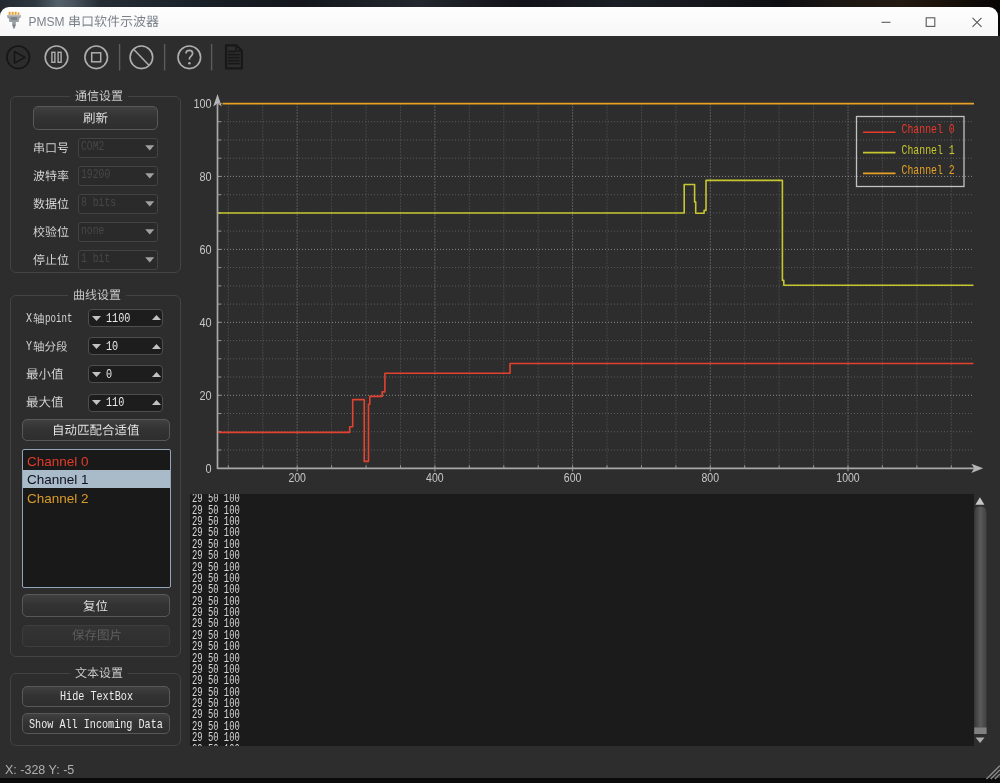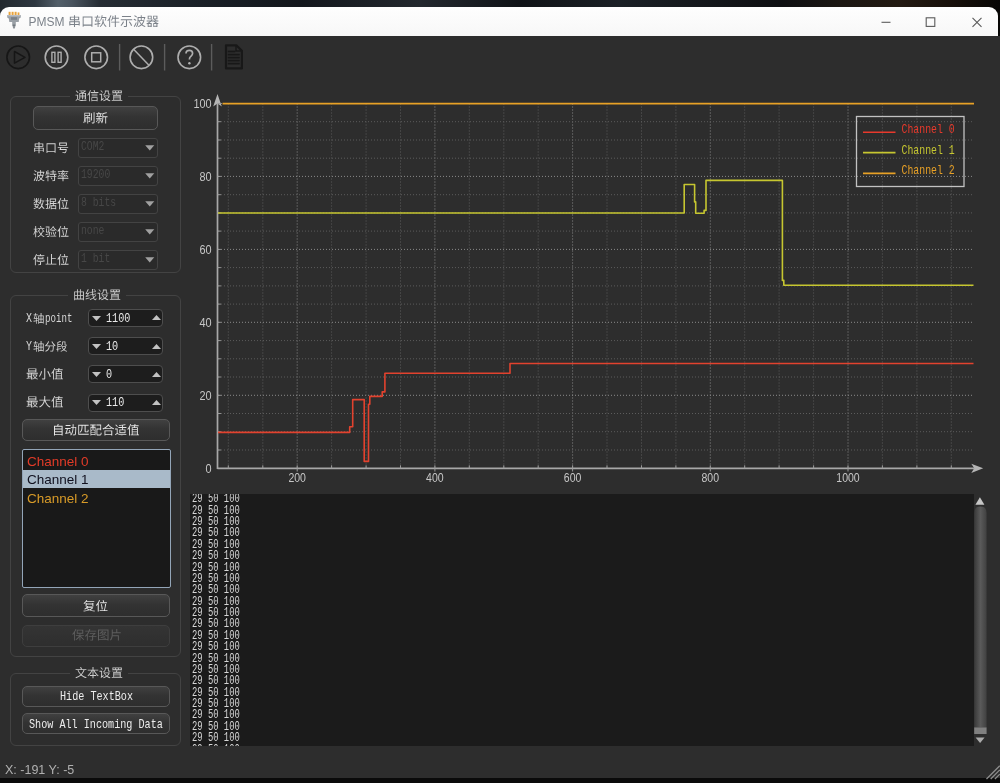--- a/index.html
+++ b/index.html
@@ -343,21 +343,21 @@
         <div>29 50 100</div>
         <div>29 50 100</div>
         <div>29 50 100</div>
         <div>29 50 100</div>
         <div>29 50 100</div>
         <div>29 50 100</div>
         <div>29 50 100</div>
         <div>29 50 100</div>
       </div>
     </div>
-<div class="tl" style="left:5px;top:762.5px;font-size:12.5px;color:#b0b0b0">X: -191 Y: -5</div>
+<div class="tl" style="left:5px;top:762.5px;font-size:12.5px;color:#b0b0b0">X: -328 Y: -5</div>
 <svg width="0" height="0" style="position:absolute">
       <defs>
         <path id="u0" d="M46 30V15H18V30ZM14 72V45H46V37H10V4H18V9H46V-8H54V9H82V4H90V37H54V45H86V72H54V84H46V72ZM54 30H82V15H54ZM22 66H46V52H22ZM54 66H78V52H54Z"></path>
         <path id="u1" d="M32 34V27H60V-8H68V27H95V34H68V56H91V64H68V83H60V64H47C48 68 49 73 50 78L43 79C41 66 37 53 31 45C33 44 36 42 37 41C40 45 42 50 45 56H60V34ZM27 84C21 68 13 54 3 44C4 42 7 38 8 36C11 40 14 44 17 48V-8H24V60C28 67 31 74 34 82Z"></path>
         <path id="u2" d="M37 66V58H91V66ZM44 51C46 37 50 18 50 8L58 10C57 20 54 38 50 52ZM57 83C59 78 61 71 62 67L69 69C68 73 66 80 64 85ZM33 3V-4H96V3H75C78 17 83 36 85 52L77 53C76 38 72 17 68 3ZM29 84C23 68 14 53 4 44C5 42 7 38 8 36C12 40 15 44 18 48V-8H26V60C29 67 33 74 36 82Z"></path>
         <path id="u3" d="M45 73H82V54H45ZM38 79V47H60V35H31V28H55C49 18 38 7 28 2C29 1 32 -2 33 -4C43 2 53 12 60 23V-8H67V24C74 12 84 2 93 -4C94 -2 96 1 98 2C88 7 78 18 72 28H95V35H67V47H90V79ZM28 84C22 69 12 54 2 44C4 42 6 38 6 37C10 40 14 45 17 50V-8H24V61C28 67 32 74 35 82Z"></path>
         <path id="u4" d="M38 53V47H87V53ZM38 39V33H87V39ZM31 68V61H95V68ZM54 82C57 77 60 72 61 68L68 71C66 74 64 80 61 84ZM37 24V-8H43V-4H81V-8H88V24ZM43 2V18H81V2ZM26 84C20 68 12 54 3 44C4 42 7 38 7 37C11 40 14 45 17 50V-8H24V62C27 68 30 75 32 82Z"></path>
         <path id="u5" d="M60 84C60 81 59 77 59 74H33V67H57C57 64 56 60 56 58H38V1H29V-5H96V1H87V58H62C63 60 64 64 65 67H93V74H66L68 84ZM45 1V10H80V1ZM45 38H80V29H45ZM45 44V52H80V44ZM45 24H80V15H45ZM26 84C21 69 12 54 3 44C4 42 7 38 7 37C10 40 13 44 16 48V-8H23V59C27 66 30 74 33 82Z"></path>
         <path id="u6" d="M47 58H80V49H47ZM40 63V44H87V63ZM31 38V21H38V32H88V21H95V38ZM56 82C58 80 59 78 60 75H32V69H95V75H68C67 78 65 82 63 84ZM40 24V18H59V0C59 -1 59 -1 57 -1C56 -1 50 -1 44 -1C45 -3 46 -6 47 -8C54 -8 60 -8 63 -7C66 -6 67 -4 67 0V18H86V24ZM26 84C21 69 12 54 3 44C4 42 7 38 7 36C10 40 13 43 16 48V-8H23V59C27 66 30 74 33 82Z"></path>
         <path id="u7" d="M67 82 60 79C68 65 80 48 90 39C92 41 94 44 96 46C86 53 74 69 67 82ZM32 82C27 67 16 53 4 44C6 43 10 40 11 38C14 41 16 43 19 46V39H38C36 22 30 6 6 -2C8 -4 10 -6 11 -8C37 1 43 19 46 39H73C72 14 70 4 68 1C67 0 66 0 64 0C61 0 55 0 49 1C50 -1 51 -4 51 -7C58 -7 64 -7 67 -7C70 -7 73 -6 75 -3C78 0 80 12 81 43C81 44 81 46 81 46H19C28 55 35 67 40 80Z"></path>

